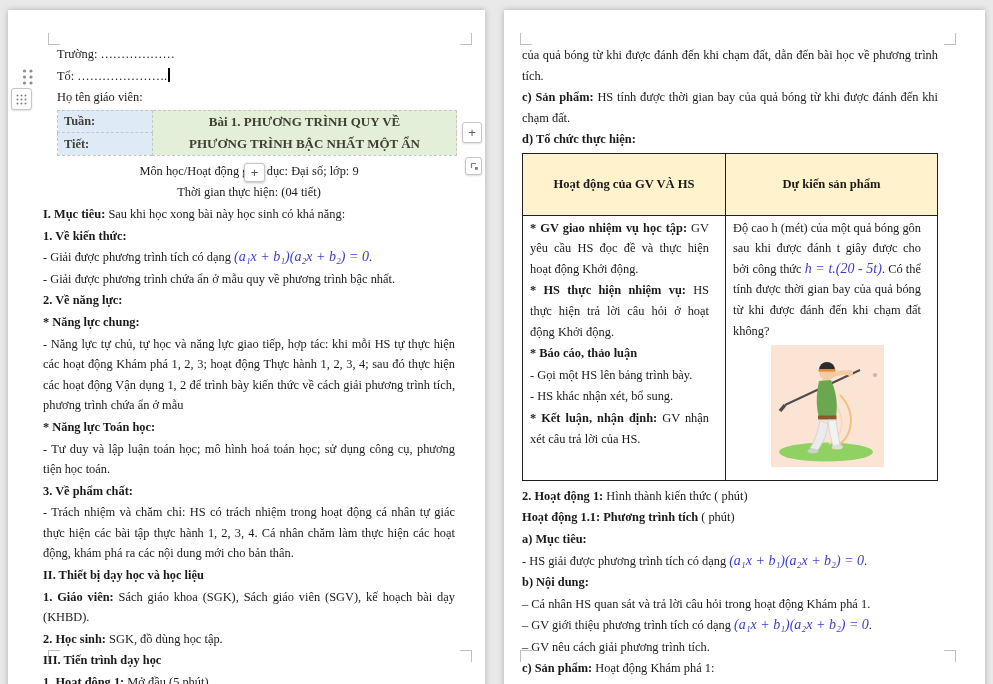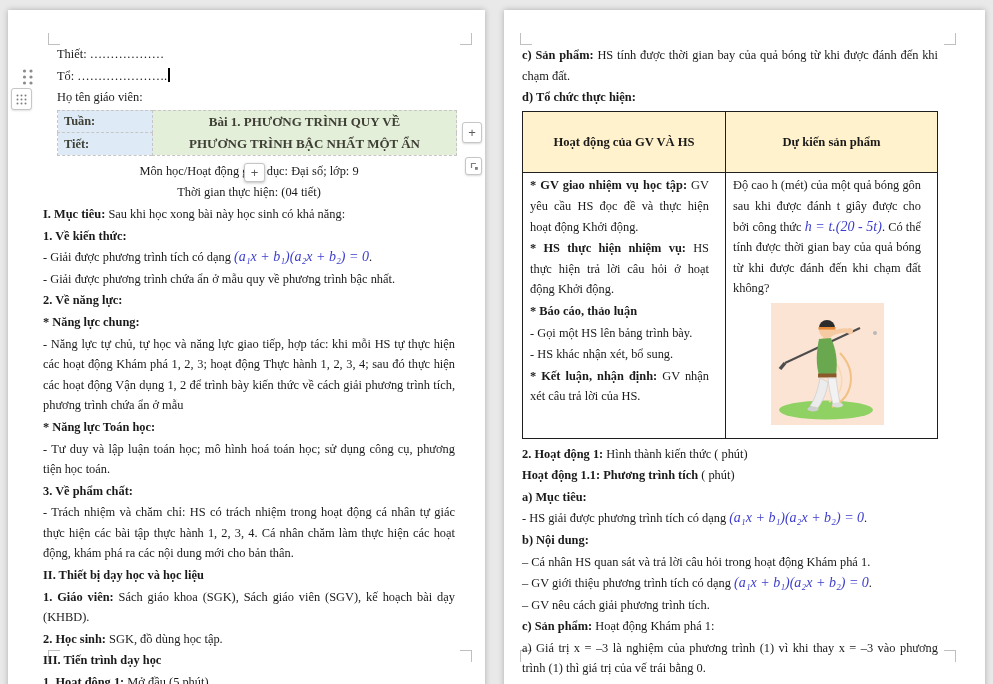--- a/index.html
+++ b/index.html
@@ -60,21 +60,21 @@
 
 <div class="canvas">
 
   <div class="page page1">
     <span class="corner c-tl" style="left:40px;top:23px;"></span>
     <span class="corner c-tr" style="left:452px;top:23px;"></span>
     <span class="corner c-bl" style="left:40px;top:640px;"></span>
     <span class="corner c-br" style="left:452px;top:640px;"></span>
 
     <div class="content">
-      <p class="para indent">Thiết: ………………</p>
+      <p class="para indent">Trường: ………………</p>
       <p class="para indent"><span>Tổ: ………………….</span><span class="caret"></span></p>
       <p class="para indent">Họ tên giáo viên:</p>
 
       <table class="itable">
         <tbody>
             <tr>
           <td class="td-blue">Tuần:</td>
           <td class="td-green" rowspan="2">
             <div>Bài 1. PHƯƠNG TRÌNH QUY VỀ</div>
             <div>PHƯƠNG TRÌNH BẬC NHẤT MỘT ẨN</div>
@@ -134,20 +134,21 @@
 
   <div class="page page2">
     <span class="corner c-tl" style="left:16px;top:23px;"></span>
     <span class="corner c-tr" style="left:440px;top:23px;"></span>
     <span class="corner c-bl" style="left:16px;top:640px;"></span>
     <span class="corner c-br" style="left:440px;top:640px;"></span>
 
     <div class="content">
       <div>
 
+          <p class="para"><b></b><span>của quả bóng từ khi được đánh đến khi chạm đất, dẫn đến bài học về phương trình tích.</span><span class="fx"></span><span></span></p>
 
 
           <p class="para"><b>c) Sản phẩm:</b><span> HS tính được thời gian bay của quả bóng từ khi được đánh đến khi chạm đất.</span><span class="fx"></span><span></span></p>
 
           <p class="para"><b>d) Tổ chức thực hiện:</b><span></span><span class="fx"></span><span></span></p>
         </div>
 
       <table class="btable">
         <tbody>
             <tr>

